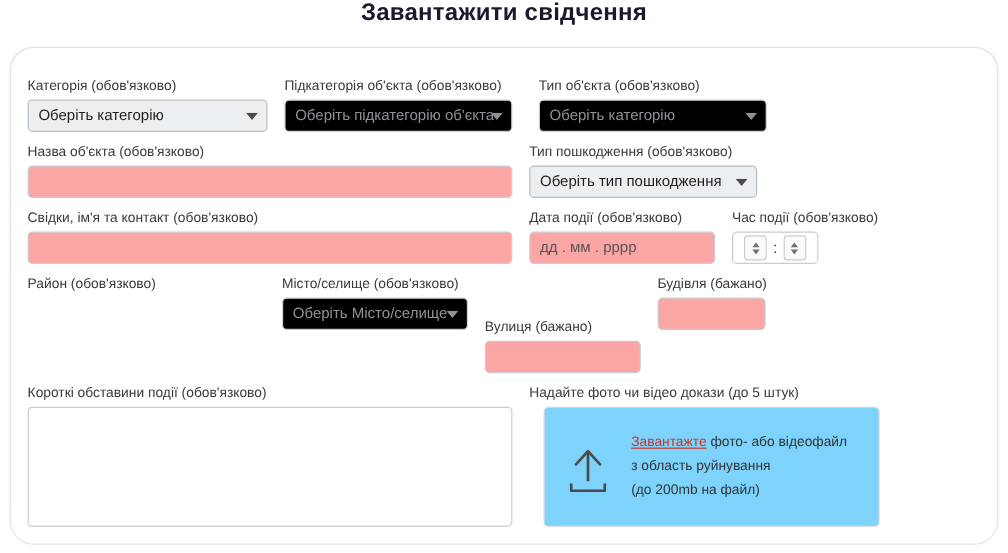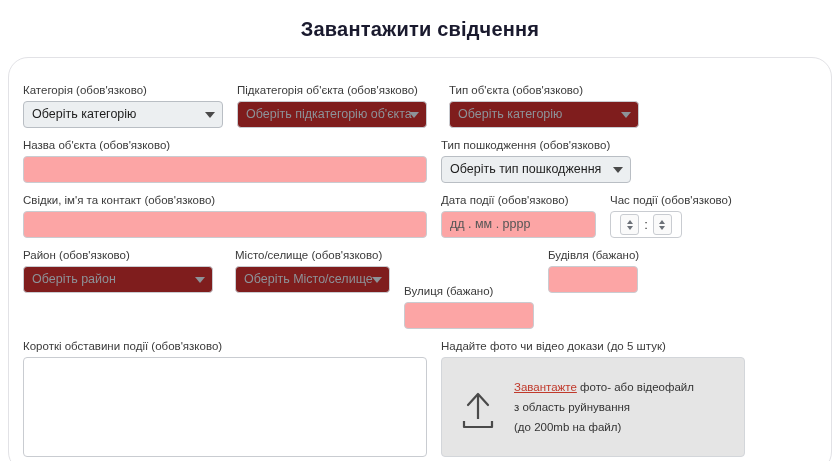--- a/index.html
+++ b/index.html
@@ -12,21 +12,21 @@
     background: #ffffff;
     font-family: "Liberation Sans", sans-serif;
     color: #222222;
     overflow: hidden;
   }
   .page-title {
     text-align: center;
     font-size: 20px;
     font-weight: bold;
     color: #1a1a2e;
-    padding-top: 18px;
+    padding-top: 0;
     margin: 0 0 16px 0;
     letter-spacing: 0.2px;
   }
   .card {
     position: relative;
     margin: 0 8px;
     border: 1px solid #e2e2e6;
     border-radius: 20px;
     background: #ffffff;
     padding: 25px 14px 10px 14px;
@@ -63,21 +63,21 @@
     line-height: 25px;
     display: block;
   }
   .select {
     position: relative;
     box-sizing: border-box;
     width: 100%;
     height: 27px;
     border: 1px solid #c9ccd1;
     border-radius: 4px;
-    background: #7f1d1d;
+    background: #000000;
     font-size: 12.5px;
     line-height: 25px;
     padding: 0 22px 0 8px;
     color: #222;
     overflow: hidden;
     white-space: nowrap;
   }
   .select.filled {
     background: #eceff1;
     border-color: #b9bec4;
@@ -148,29 +148,30 @@
     border-right: 3px solid transparent;
     border-top: 4px solid #6b7077;
   }
   .colon {
     font-size: 13px;
     color: #333;
     padding: 0 1px;
   }
   .upload-box {
     box-sizing: border-box;
-    width: 304px;
+    width: 280px;
     height: 100px;
     border: 1px solid #d3d6da;
     border-radius: 4px;
-    background: #e5e5e5;
+    background: #7dd3fc;
     display: flex;
     align-items: center;
     padding: 0 14px;
     gap: 14px;
+    margin-left: 12px;
   }
   .upload-icon svg { display: block; }
   .upload-text {
     font-size: 11.5px;
     line-height: 20px;
     color: #333;
   }
   .upload-link {
     color: #c0392b;
     text-decoration: underline;
@@ -266,28 +267,20 @@
           <span class="tri-up"></span>
           <span class="tri-down"></span>
         </span>
       </div>
     </div>
   </div>
 
   <div class="row">
     <div class="field col-b">
       <span class="label">Район (обов'язково)</span>
-      <div class="select muted">
-        <span>Оберіть район</span>
-        <span class="caret">
-          <svg width="10" height="6" viewBox="0 0 10 6">
-              <path d="M0 0 L5 6 L10 0 Z" fill="#8d9298"></path>
-            </svg>
-        </span>
-      </div>
     </div>
     <div class="field w-155" style="margin-right:14px;">
       <span class="label">Місто/селище (обов'язково)</span>
       <div class="select muted">
         <span>Оберіть Місто/селище</span>
         <span class="caret">
           <svg width="10" height="6" viewBox="0 0 10 6">
               <path d="M0 0 L5 6 L10 0 Z" fill="#8d9298"></path>
             </svg>
         </span>

